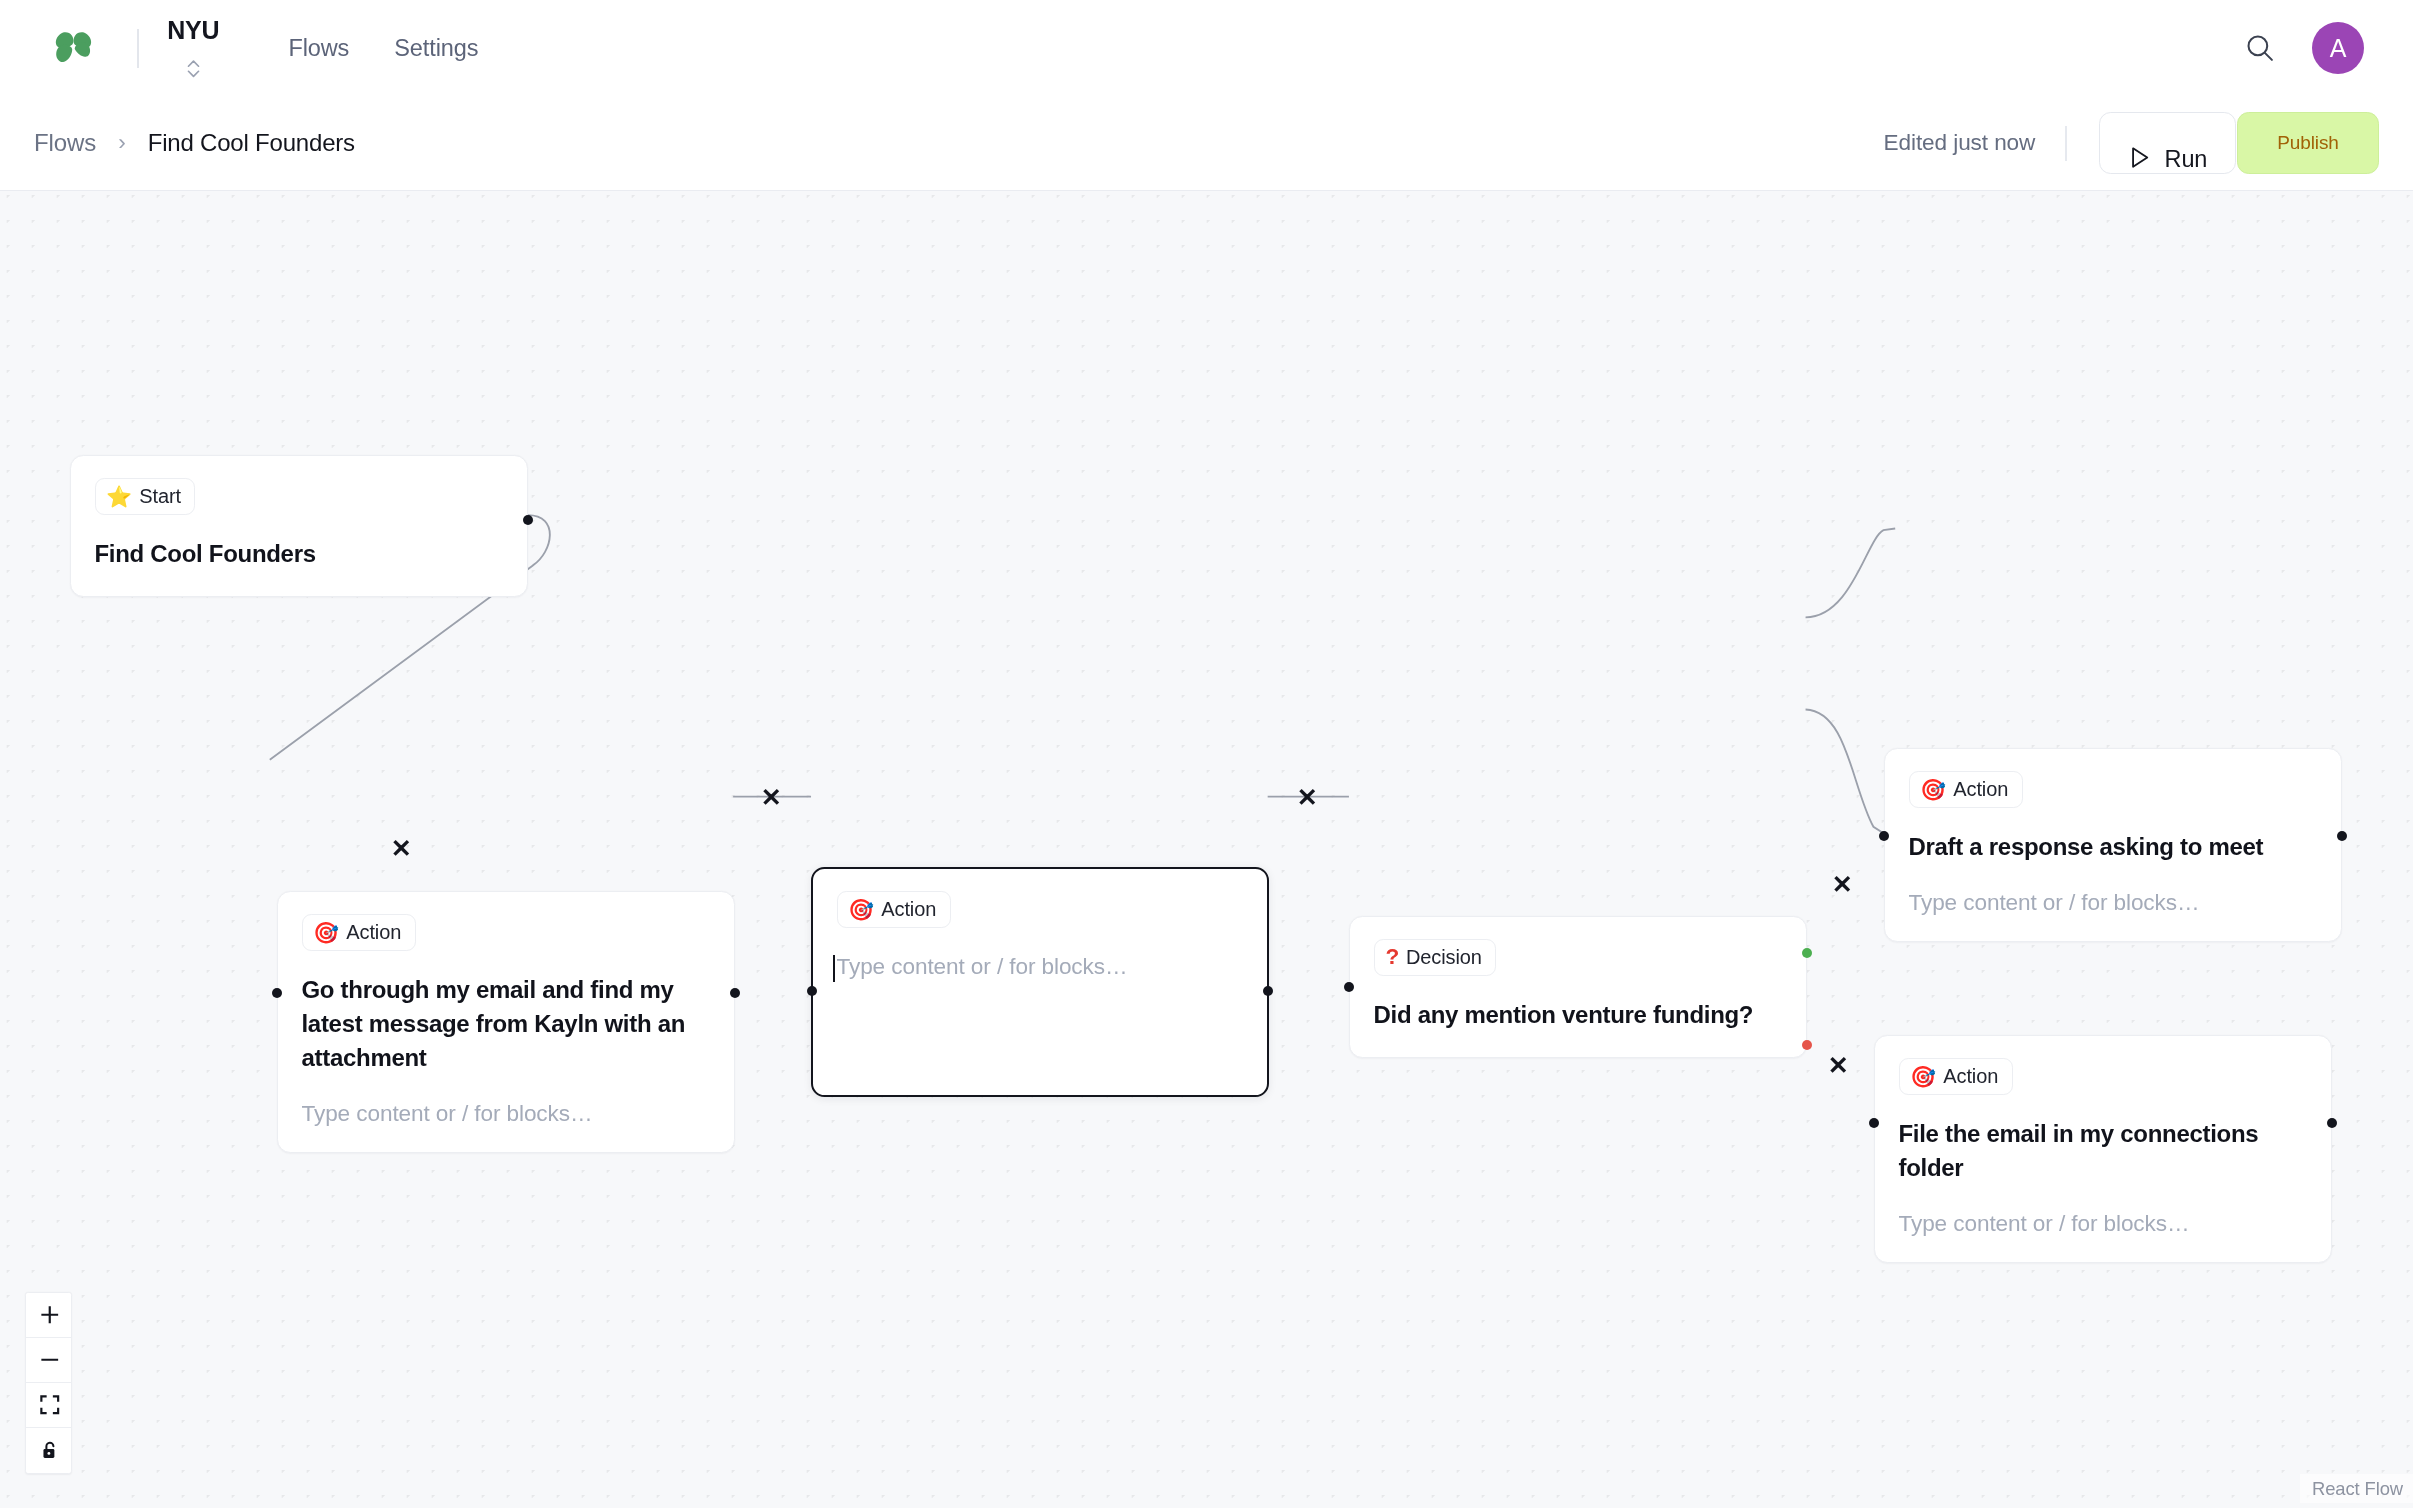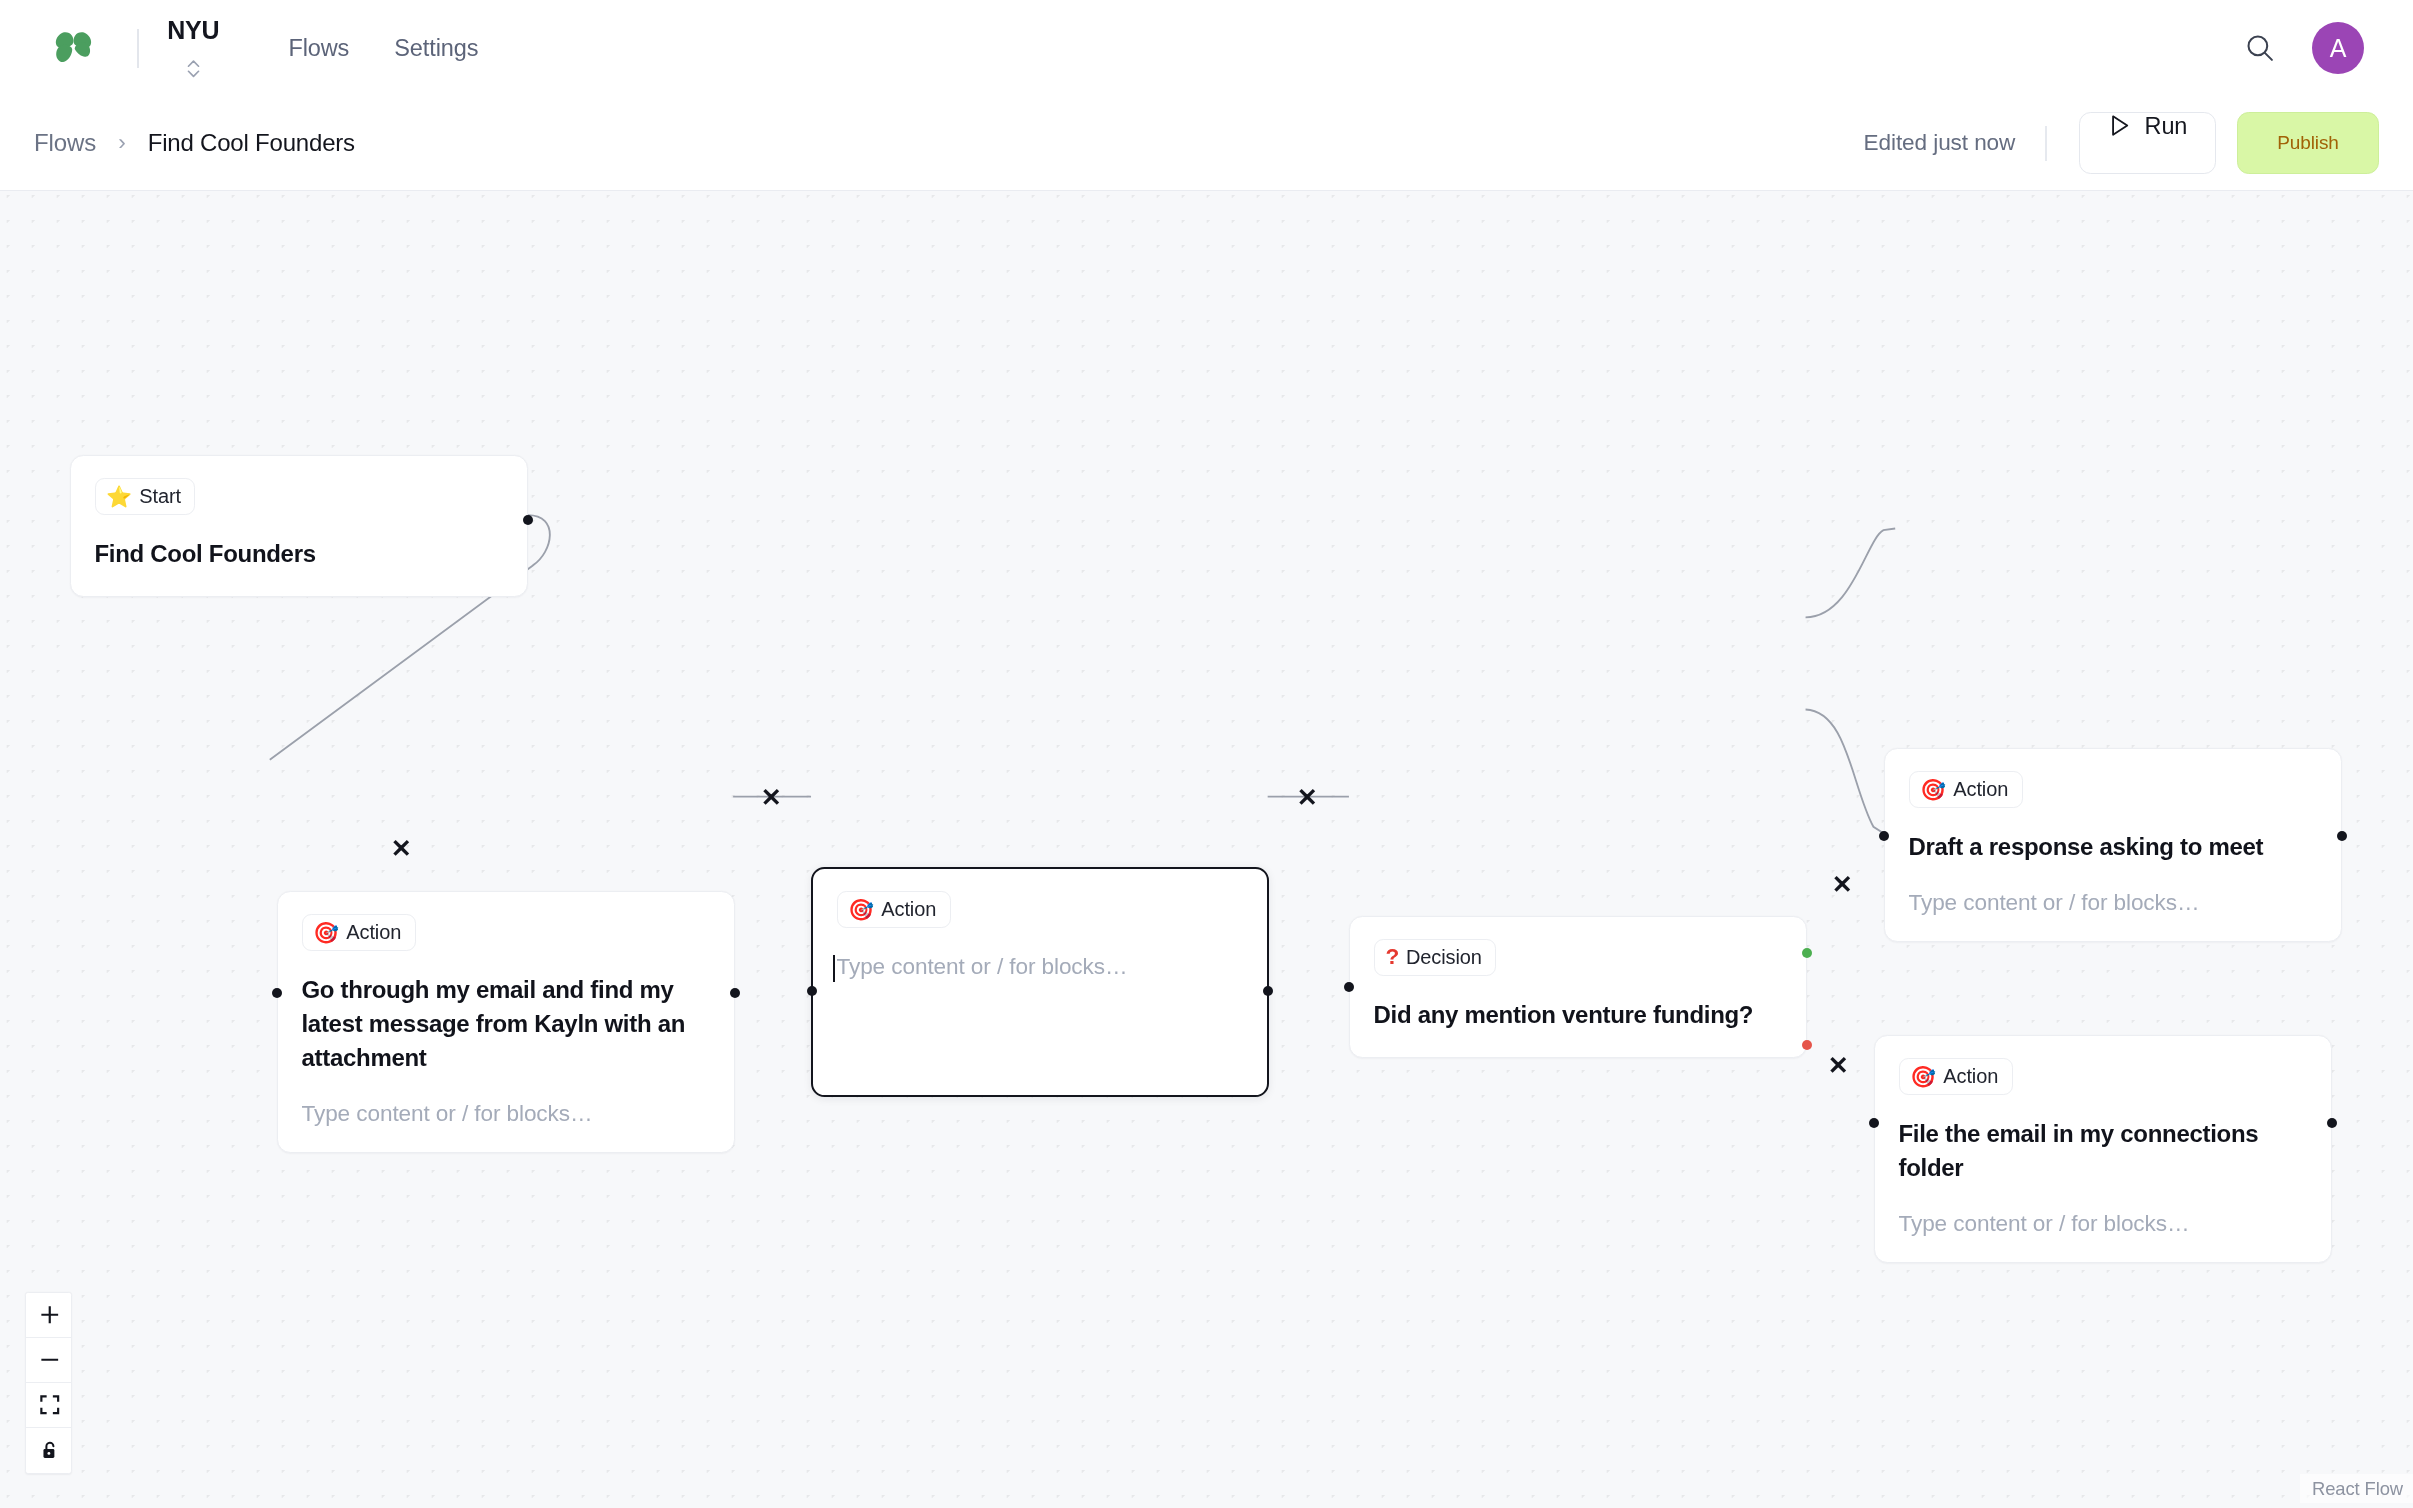--- a/index.html
+++ b/index.html
@@ -82,22 +82,22 @@
   #crumb-current { font-size: 24px; color: #13151d; font-weight: 400; letter-spacing: -0.2px;}
   .sub-right { margin-left: auto; display: flex; align-items: center; gap: 0; }
   #edited-status {
     font-size: 22.6px; color: #656d80; margin-right: 30px; letter-spacing: -0.1px;
   }
   .v-sep { width: 1.7px; height: 35px; background: #e6e9ef; margin-right: 32px; }
   #run-btn {
     height: 62px; min-width: 137px;
     border: 1.3px solid #e5e8ee; border-radius: 11.7px;
     background: #fff; cursor: pointer;
-    display: flex; align-items: flex-start; justify-content: center; gap: 13.4px;
-    padding: 0 25px; margin-right: 21px;
+    display: flex; align-items: flex-end; justify-content: center; gap: 13.4px;
+    padding: 0 25px; margin-right: 1px;
   }
   #run-btn .lbl { font-size: 23.5px; color: #15171f; letter-spacing: -0.1px;}
   #publish-btn {
     height: 62px; min-width: 142px;
     border: 1.3px solid #cdef9a; border-radius: 11.7px;
     background: #d9f7a6; cursor: pointer;
     display: flex; align-items: center; justify-content: center;
     padding: 0 27px;
   }
   #publish-btn .lbl { font-size: 19px; color: #a16207; letter-spacing: -0.1px;}

